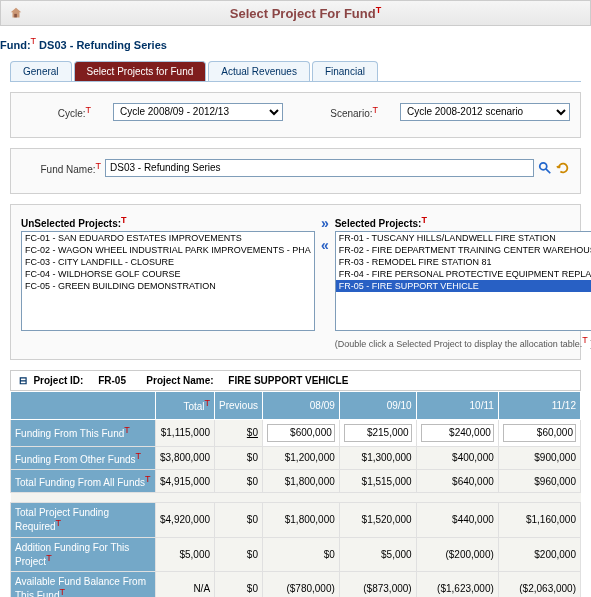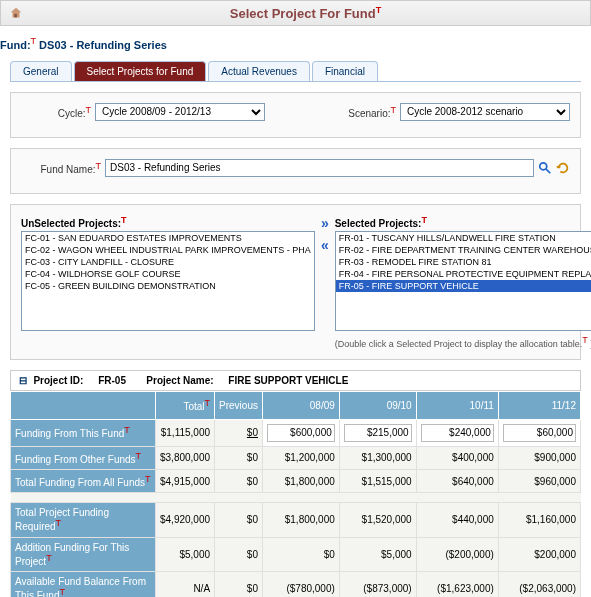--- a/index.html
+++ b/index.html
@@ -9,21 +9,21 @@
 .page-title { color: #8B4545; font-size: 13px; font-weight: bold; text-align: center; flex: 1; }
 .sup-t { color: #c00; font-size: 9px; vertical-align: super; }
 .fund-line { text-align: left; padding: 10px 0; font-size: 11px; }
 .fund-line b { color: #003366; }
 .tabs { display: flex; border-bottom: 1px solid #a8c4de; margin: 0 10px; }
 .tab { padding: 4px 12px; font-size: 10px; color: #003366; background: #f0f6fb; border: 1px solid #a8c4de; border-bottom: none; margin-right: 2px; border-radius: 4px 4px 0 0; cursor: pointer; position: relative; }
 .tab.active { background: #7f1d1d; color: #fff; }
 .section { margin: 10px; border: 1px solid #d0d0d0; padding: 10px; background: #fafafa; }
 .row { display: flex; align-items: center; margin-bottom: 6px; }
 .label { font-size: 10px; color: #333; text-align: right; margin-right: 4px; }
-.select { border: 1px solid #7f9db9; font-size: 10px; padding: 1px 2px; background: #fff; height: 18px; }
+.select { border: 1px solid #7f9db9; font-size: 10px; padding: 1px 2px; background: #fff; height: 18px; margin-left: 18px; }
 .text-input { border: 1px solid #7f9db9; font-size: 10px; padding: 2px 4px; background: #fff; height: 18px; }
 .toolbar-icon { width: 14px; height: 14px; margin-left: 4px; cursor: pointer; }
 .listbox { border: 1px solid #7f9db9; background: #fff; font-size: 9px; height: 100px; overflow: hidden; }
 .listbox-item { padding: 1px 3px; cursor: pointer; white-space: nowrap; overflow: hidden; }
 .listbox-item.selected { background: #2860c4; color: #fff; }
 .transfer-col { display: flex; flex-direction: column; align-items: center; justify-content: center; gap: 6px; }
 .transfer-btn { color: #2860c4; font-size: 14px; font-weight: bold; cursor: pointer; }
 .note { font-size: 9px; color: #555; margin-top: 4px; }
 .proj-header { border: 1px solid #ccc; padding: 4px 8px; font-size: 10px; margin: 0 10px; display: flex; align-items: center; gap: 6px; }
 .proj-header .collapse { color: #003366; font-weight: bold; cursor: pointer; }

